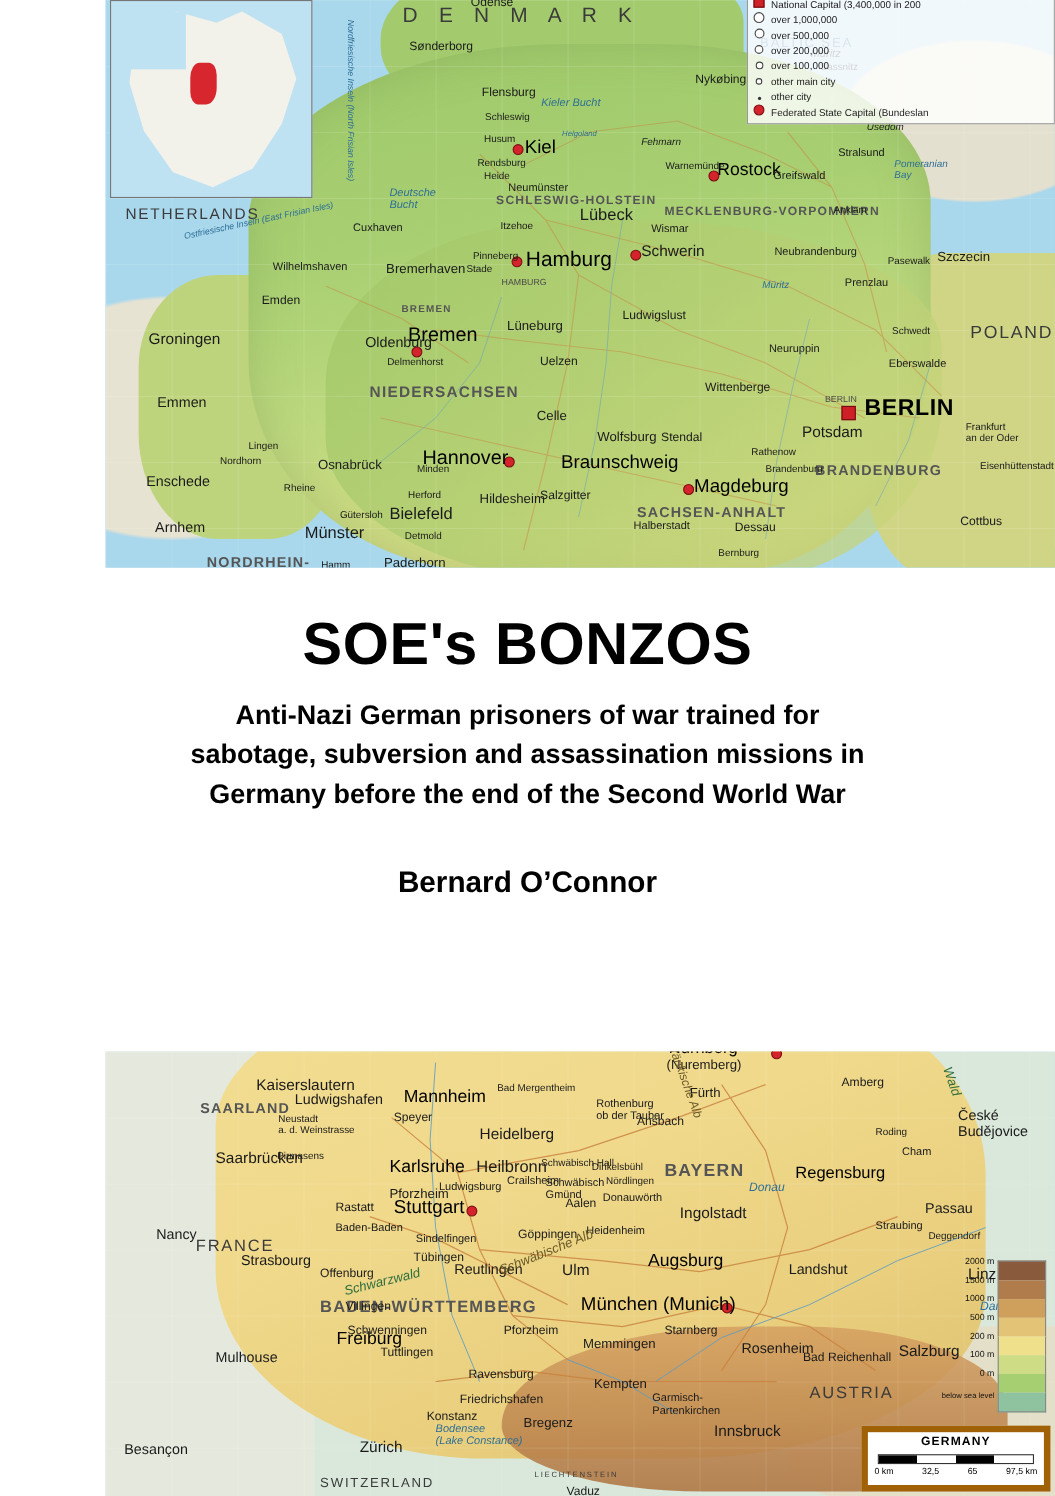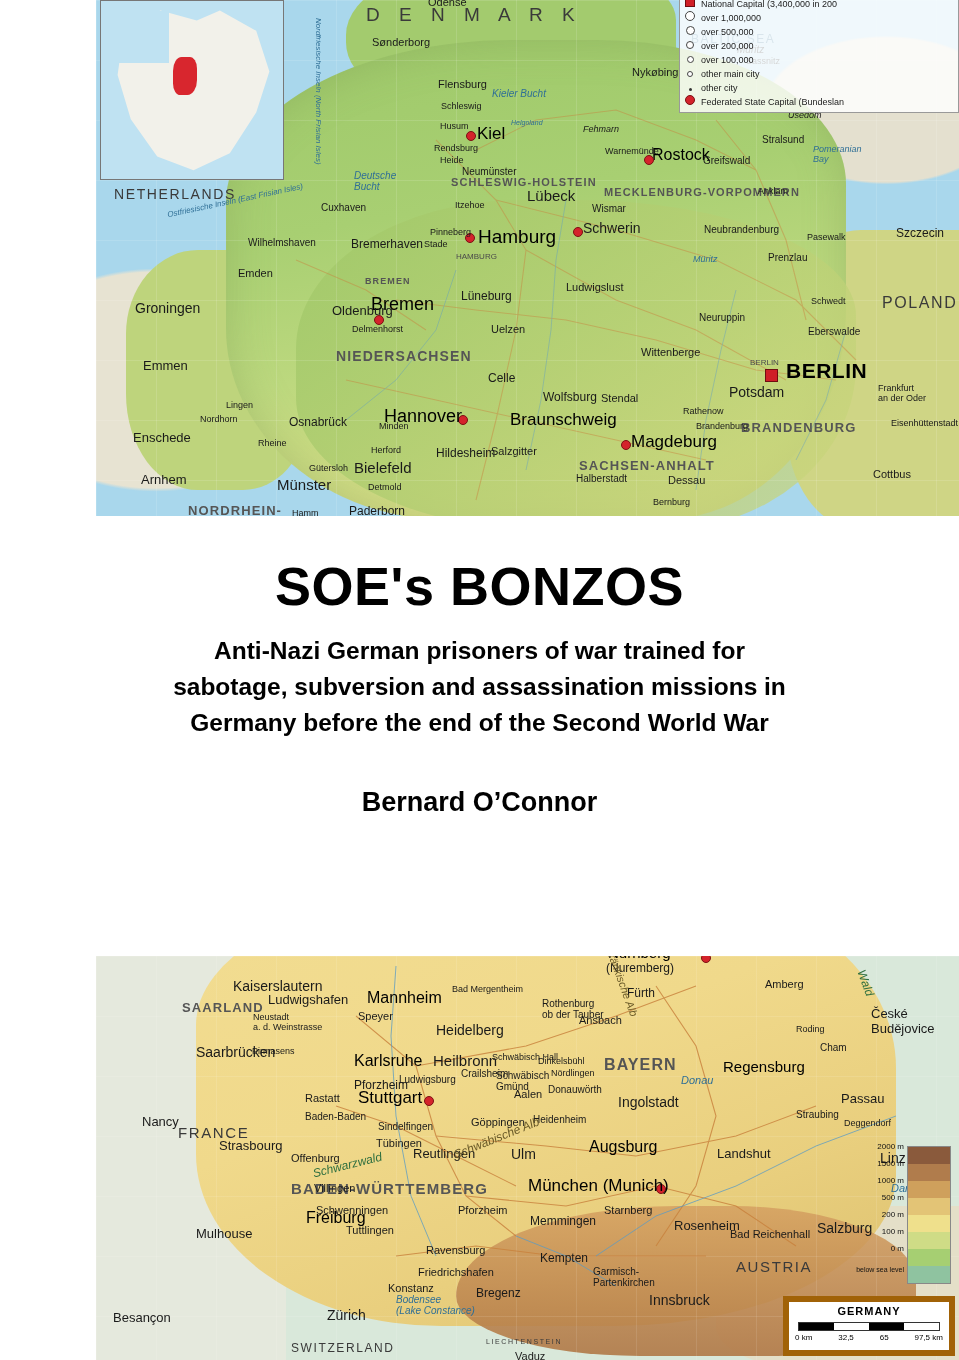--- a/index.html
+++ b/index.html
@@ -378,21 +378,21 @@
   <div class="map-label lbl-city" style="left:777px; top:468px; font-size:11px;">Cottbus</div>
   <div class="map-label lbl-city" style="left:572px; top:474px; font-size:11px;">Dessau</div>
   <div class="map-label lbl-city" style="left:545px; top:346px; font-size:11px;">Wittenberge</div>
   <div class="map-label lbl-city" style="left:480px; top:473px; font-size:10px;">Halberstadt</div>
   <div class="map-label lbl-city" style="left:505px; top:392px; font-size:11px;">Stendal</div>
   <div class="map-label lbl-city" style="left:395px; top:323px; font-size:11px;">Uelzen</div>
   <div class="map-label lbl-city" style="left:365px; top:289px; font-size:12px;">Lüneburg</div>
   <div class="map-label lbl-city" style="left:470px; top:281px; font-size:11px;">Ludwigslust</div>
   <div class="map-label lbl-city" style="left:496px; top:203px; font-size:10px;">Wismar</div>
   <div class="map-label lbl-city" style="left:715px; top:296px; font-size:9px;">Schwedt</div>
-  <div class="map-label lbl-city" style="left:800px; top:226px; font-size:12px;">Szczecin</div>
+  <div class="map-label lbl-city" style="left:756px; top:226px; font-size:12px;">Szczecin</div>
   <div class="map-label lbl-city" style="left:39px; top:300px; font-size:14px;">Groningen</div>
   <div class="map-label lbl-city" style="left:47px; top:358px; font-size:13px;">Emmen</div>
   <div class="map-label lbl-city" style="left:37px; top:430px; font-size:13px;">Enschede</div>
   <div class="map-label lbl-city" style="left:45px; top:472px; font-size:13px;">Arnhem</div>
   <div class="map-label lbl-city" style="left:795px; top:418px; font-size:9px;">Eisenhüttenstadt</div>
   <div class="map-label lbl-city" style="left:256px; top:324px; font-size:9px;">Delmenhorst</div>
   <div class="map-label lbl-city" style="left:587px; top:406px; font-size:9px;">Rathenow</div>
   <div class="map-label lbl-city" style="left:600px; top:421px; font-size:9px;">Brandenburg</div>
   <div class="map-label lbl-city" style="left:557px; top:497px; font-size:9px;">Bernburg</div>
   <div class="map-label lbl-city" style="left:275px; top:445px; font-size:9px;">Herford</div>

